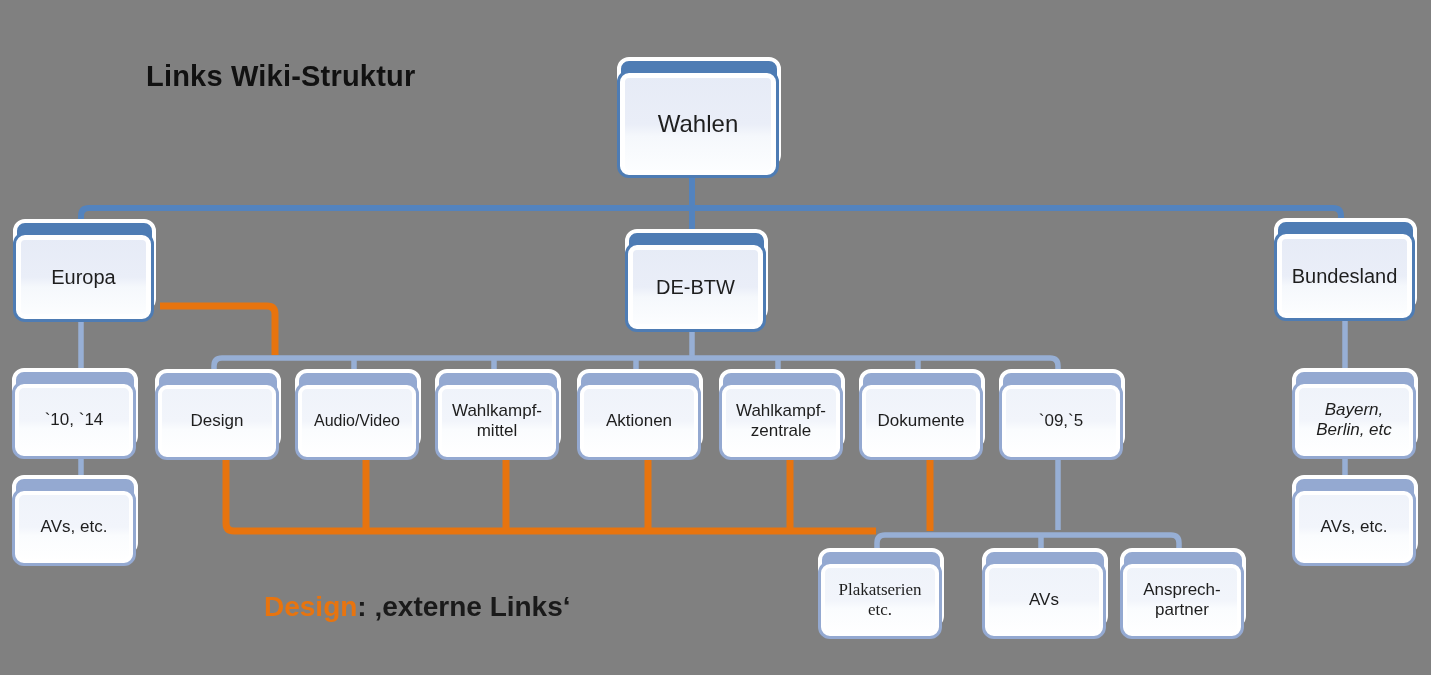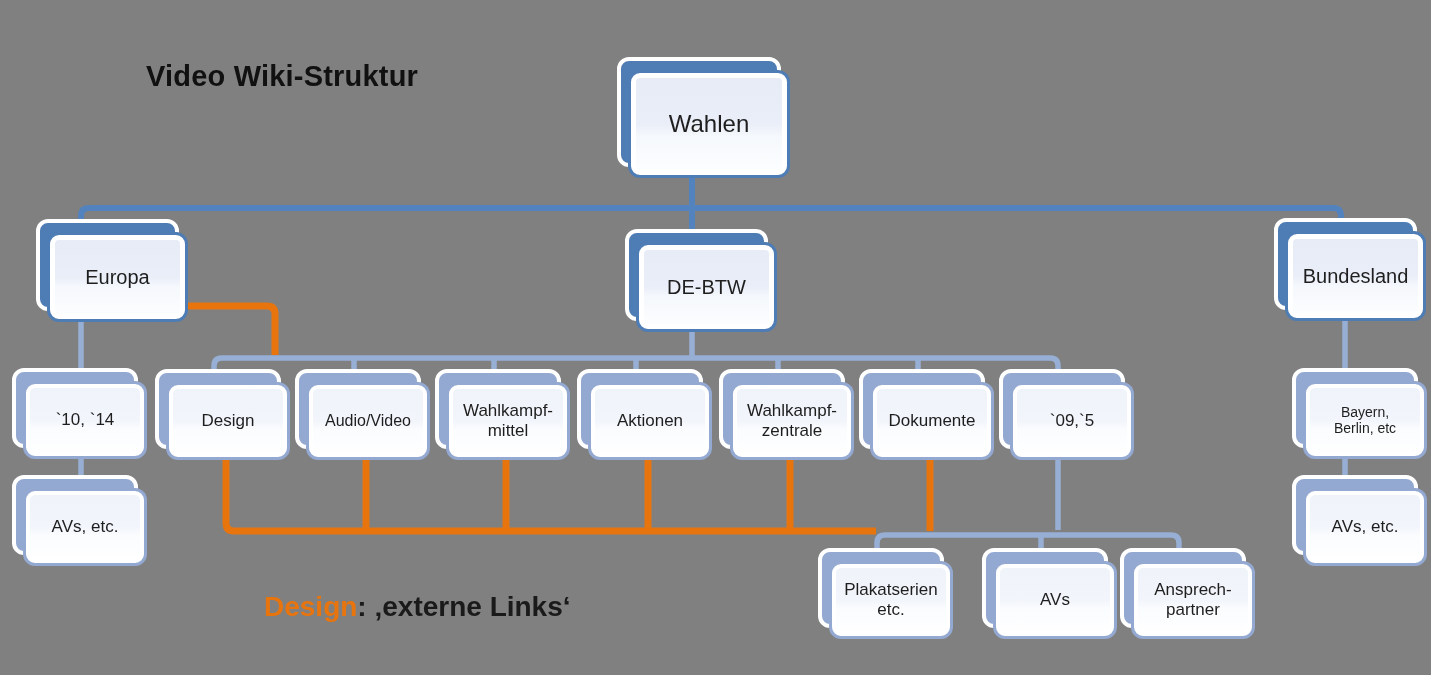--- a/index.html
+++ b/index.html
@@ -18,21 +18,21 @@
     position:absolute;left:264px;top:591px;z-index:3;
     font-size:28px;font-weight:600;color:#1a1a1a;
   }
   .legend .orange-word{color:#E8740E;}
   .node{position:absolute;z-index:2;}
   .node .shadow-box{
     position:absolute;left:0;top:0;width:100%;height:100%;
     border:4px solid #ffffff;border-radius:12px;
   }
   .node .face-box{
-    position:absolute;left:11px;top:13px;width:100%;height:100%;
+    position:absolute;left:0;top:13px;width:100%;height:100%;
     border-radius:12px;display:flex;align-items:center;justify-content:center;
     text-align:center;white-space:pre-line;color:#1e1e1e;line-height:1.15;
   }
   .node.lv-a .shadow-box,.node.lv-b .shadow-box{background:#4E7CB4;}
   .node.lv-a .face-box,.node.lv-b .face-box{
     border:3px solid #4E7CB4;
     box-shadow:inset 0 0 0 5px #ffffff;
     background:linear-gradient(180deg,#E6EBF6 0%,#EAEEF8 50%,#F5F8FC 62%,#FDFEFF 100%);
   }
   .node.lv-c .shadow-box{background:#94A9D1;}
@@ -65,30 +65,30 @@
       <path d="M1041 535 V566" fill="none" stroke="#97AFD5" stroke-width="5.5"></path>
       <path d="M160 306 H267 Q275 306 275 314 V355" fill="none" stroke="#E8740E" stroke-width="7"></path>
       <path d="M226 450 V523 Q226 531 234 531 H876" fill="none" stroke="#E8740E" stroke-width="7"></path>
       <path d="M366 452 V531" fill="none" stroke="#E8740E" stroke-width="7"></path>
       <path d="M506 450 V531" fill="none" stroke="#E8740E" stroke-width="7"></path>
       <path d="M648 452 V531" fill="none" stroke="#E8740E" stroke-width="7"></path>
       <path d="M790 450 V531" fill="none" stroke="#E8740E" stroke-width="7"></path>
       <path d="M930 452 V531" fill="none" stroke="#E8740E" stroke-width="7"></path>
     </svg>
 
-  <div class="page-title">Video Wiki-Struktur</div>
+  <div class="page-title">Links Wiki-Struktur</div>
 
   <div class="legend">
     <span class="orange-word">Design</span><span>: ‚externe Links‘</span>
   </div>
 <div class="node lv-a" style="left: 617px; top: 57px; width: 156px; height: 102px;">
       <div class="shadow-box"></div>
       <div class="face-box" style="font-size: 24px;"><span>Wahlen</span></div>
     </div>
-    <div class="node lv-b" style="left: 13px; top: 219px; width: 135px; height: 84px; margin-left: 23px;">
+    <div class="node lv-b" style="left: 13px; top: 219px; width: 135px; height: 84px;">
       <div class="shadow-box"></div>
       <div class="face-box" style="font-size: 20px;"><span>Europa</span></div>
     </div>
     <div class="node lv-b" style="left: 625px; top: 229px; width: 135px; height: 84px;">
       <div class="shadow-box"></div>
       <div class="face-box" style="font-size: 20px; text-align: center;"><span>DE-BTW</span></div>
     </div>
     <div class="node lv-b" style="left: 1274px; top: 218px; width: 135px; height: 84px;">
       <div class="shadow-box"></div>
       <div class="face-box" style="font-size: 20px;"><span>Bundesland</span></div>
@@ -126,30 +126,30 @@
     <div class="node lv-c" style="left: 859px; top: 369px; width: 118px; height: 72px;">
       <div class="shadow-box"></div>
       <div class="face-box" style="font-size: 17px;"><span>Dokumente</span></div>
     </div>
     <div class="node lv-c" style="left: 999px; top: 369px; width: 118px; height: 72px;">
       <div class="shadow-box"></div>
       <div class="face-box" style="font-size: 17px;"><span>`09,`5</span></div>
     </div>
     <div class="node lv-c" style="left: 1292px; top: 368px; width: 118px; height: 72px;">
       <div class="shadow-box"></div>
-      <div class="face-box" style="font-size: 14px;"><span>Bayern,
+      <div class="face-box" style="font-size: 17px; font-style: italic;"><span>Bayern,
 Berlin, etc</span></div>
     </div>
     <div class="node lv-c" style="left: 1292px; top: 475px; width: 118px; height: 72px;">
       <div class="shadow-box"></div>
       <div class="face-box" style="font-size: 17px;"><span>AVs, etc.</span></div>
     </div>
     <div class="node lv-c" style="left: 818px; top: 548px; width: 118px; height: 72px;">
       <div class="shadow-box"></div>
-      <div class="face-box" style="font-size: 17px;"><span>Plakatserien
+      <div class="face-box" style="font-size: 17px; font-family: Liberation Serif, serif;"><span>Plakatserien
 etc.</span></div>
     </div>
     <div class="node lv-c" style="left: 982px; top: 548px; width: 118px; height: 72px;">
       <div class="shadow-box"></div>
       <div class="face-box" style="font-size: 17px;"><span>AVs</span></div>
     </div>
     <div class="node lv-c" style="left: 1120px; top: 548px; width: 118px; height: 72px;">
       <div class="shadow-box"></div>
       <div class="face-box" style="font-size: 17px;"><span>Ansprech-
 partner</span></div>

